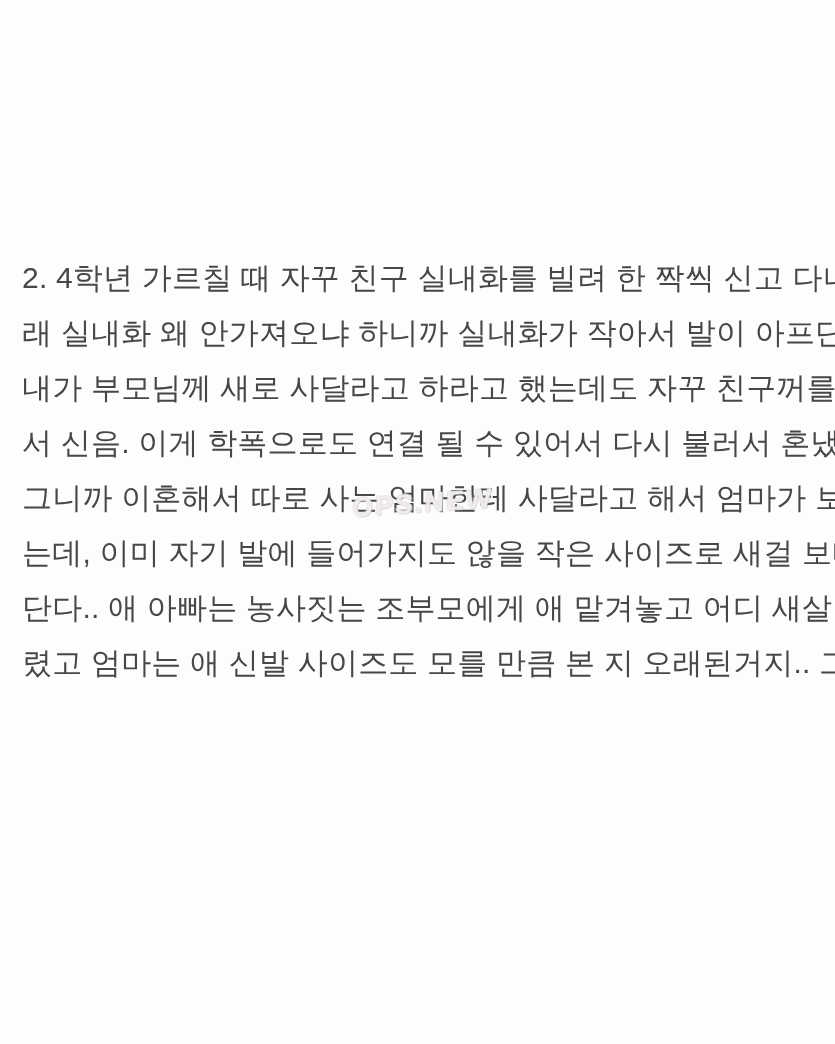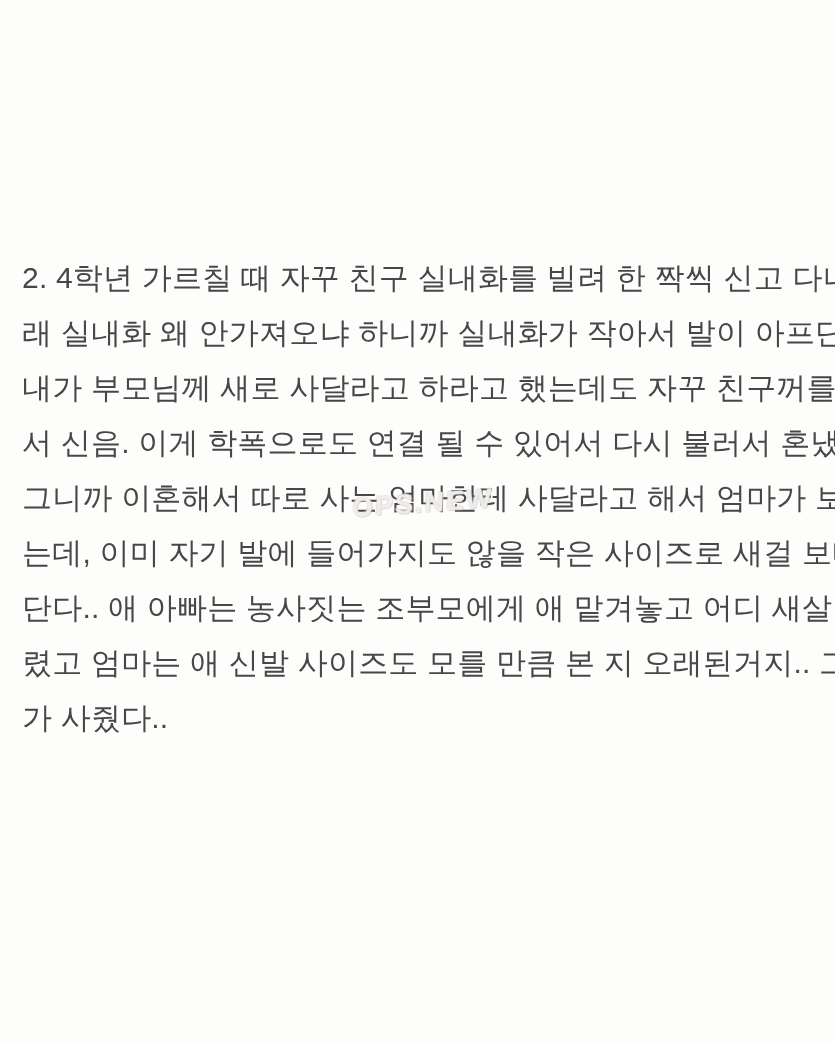--- a/index.html
+++ b/index.html
@@ -55,16 +55,15 @@
 <div class="page">
   <div class="text-block">
     <div class="text-line">2. 4학년 가르칠 때 자꾸 친구 실내화를 빌려 한 짝씩 신고 다니길</div>
     <div class="text-line">래 실내화 왜 안가져오냐 하니까 실내화가 작아서 발이 아프단다.</div>
     <div class="text-line">내가 부모님께 새로 사달라고 하라고 했는데도 자꾸 친구꺼를 빌려</div>
     <div class="text-line">서 신음. 이게 학폭으로도 연결 될 수 있어서 다시 불러서 혼냈다.</div>
     <div class="text-line">그니까 이혼해서 따로 사는 엄마한테 사달라고 해서 엄마가 보내줬</div>
     <div class="text-line">는데, 이미 자기 발에 들어가지도 않을 작은 사이즈로 새걸 보내줬</div>
     <div class="text-line">단다.. 애 아빠는 농사짓는 조부모에게 애 맡겨놓고 어디 새살림 차</div>
     <div class="text-line">렸고 엄마는 애 신발 사이즈도 모를 만큼 본 지 오래된거지.. 그냥 내</div>
-    <div class="text-line">가 사줬다..</div>
   </div>
   <div class="watermark">OPS.NEW</div>
 </div>
 
 </body></html>

